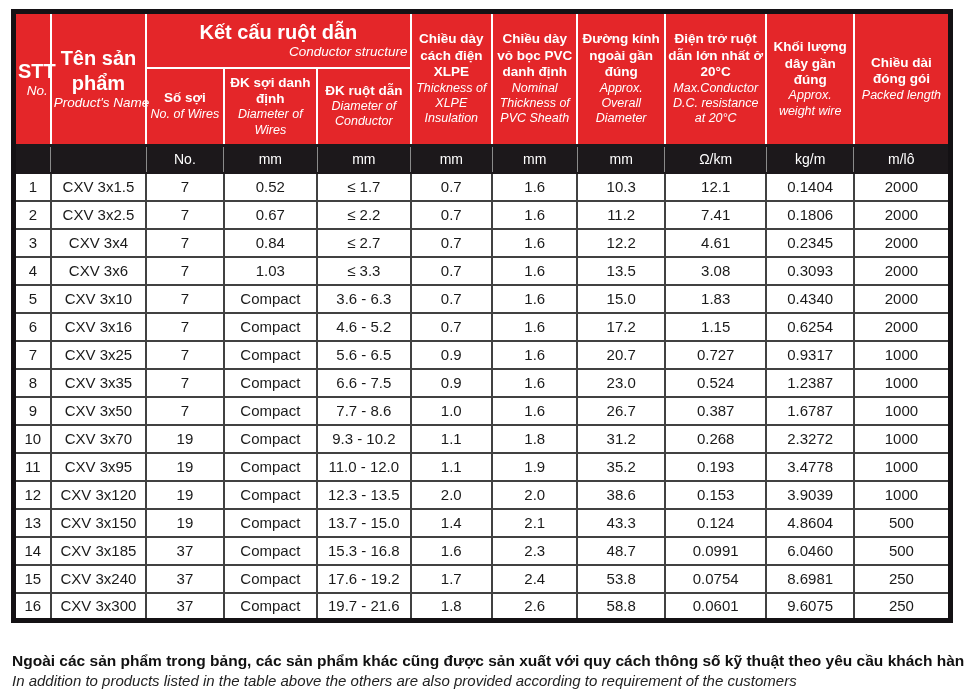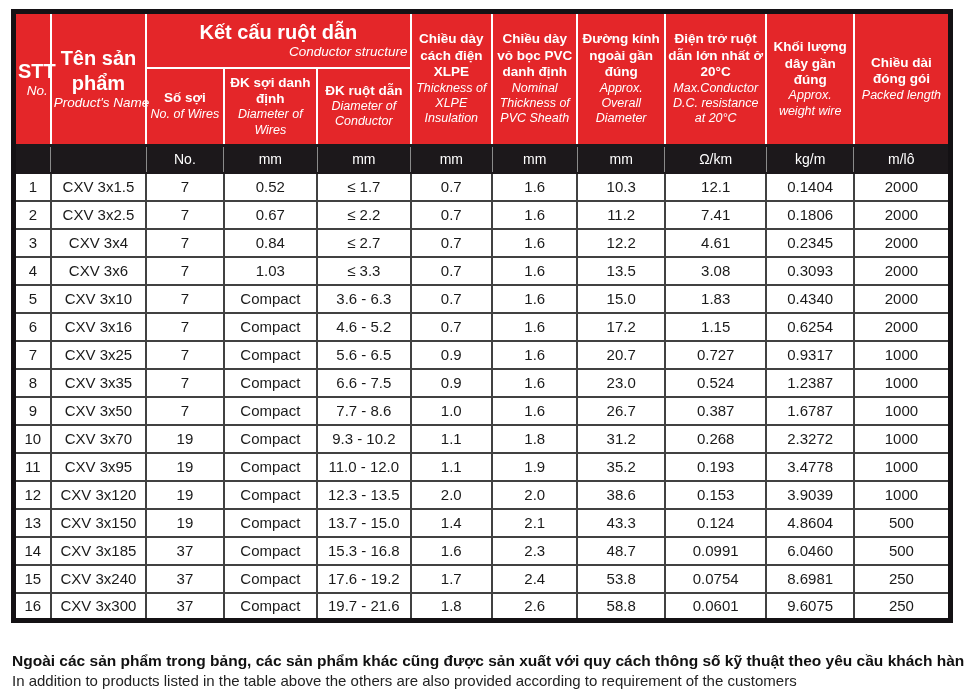--- a/index.html
+++ b/index.html
@@ -86,20 +86,21 @@
     width: 944px;
   }
   .footer-vi {
     font-weight: bold;
     font-size: 15.5px;
     color: #111111;
     line-height: 1.3;
     white-space: nowrap;
   }
   .footer-en {
+    font-style: italic;
     font-size: 15px;
     color: #222222;
     line-height: 1.35;
   }
 </style>
 </head>
 <body>
 
 <div class="page">
 

